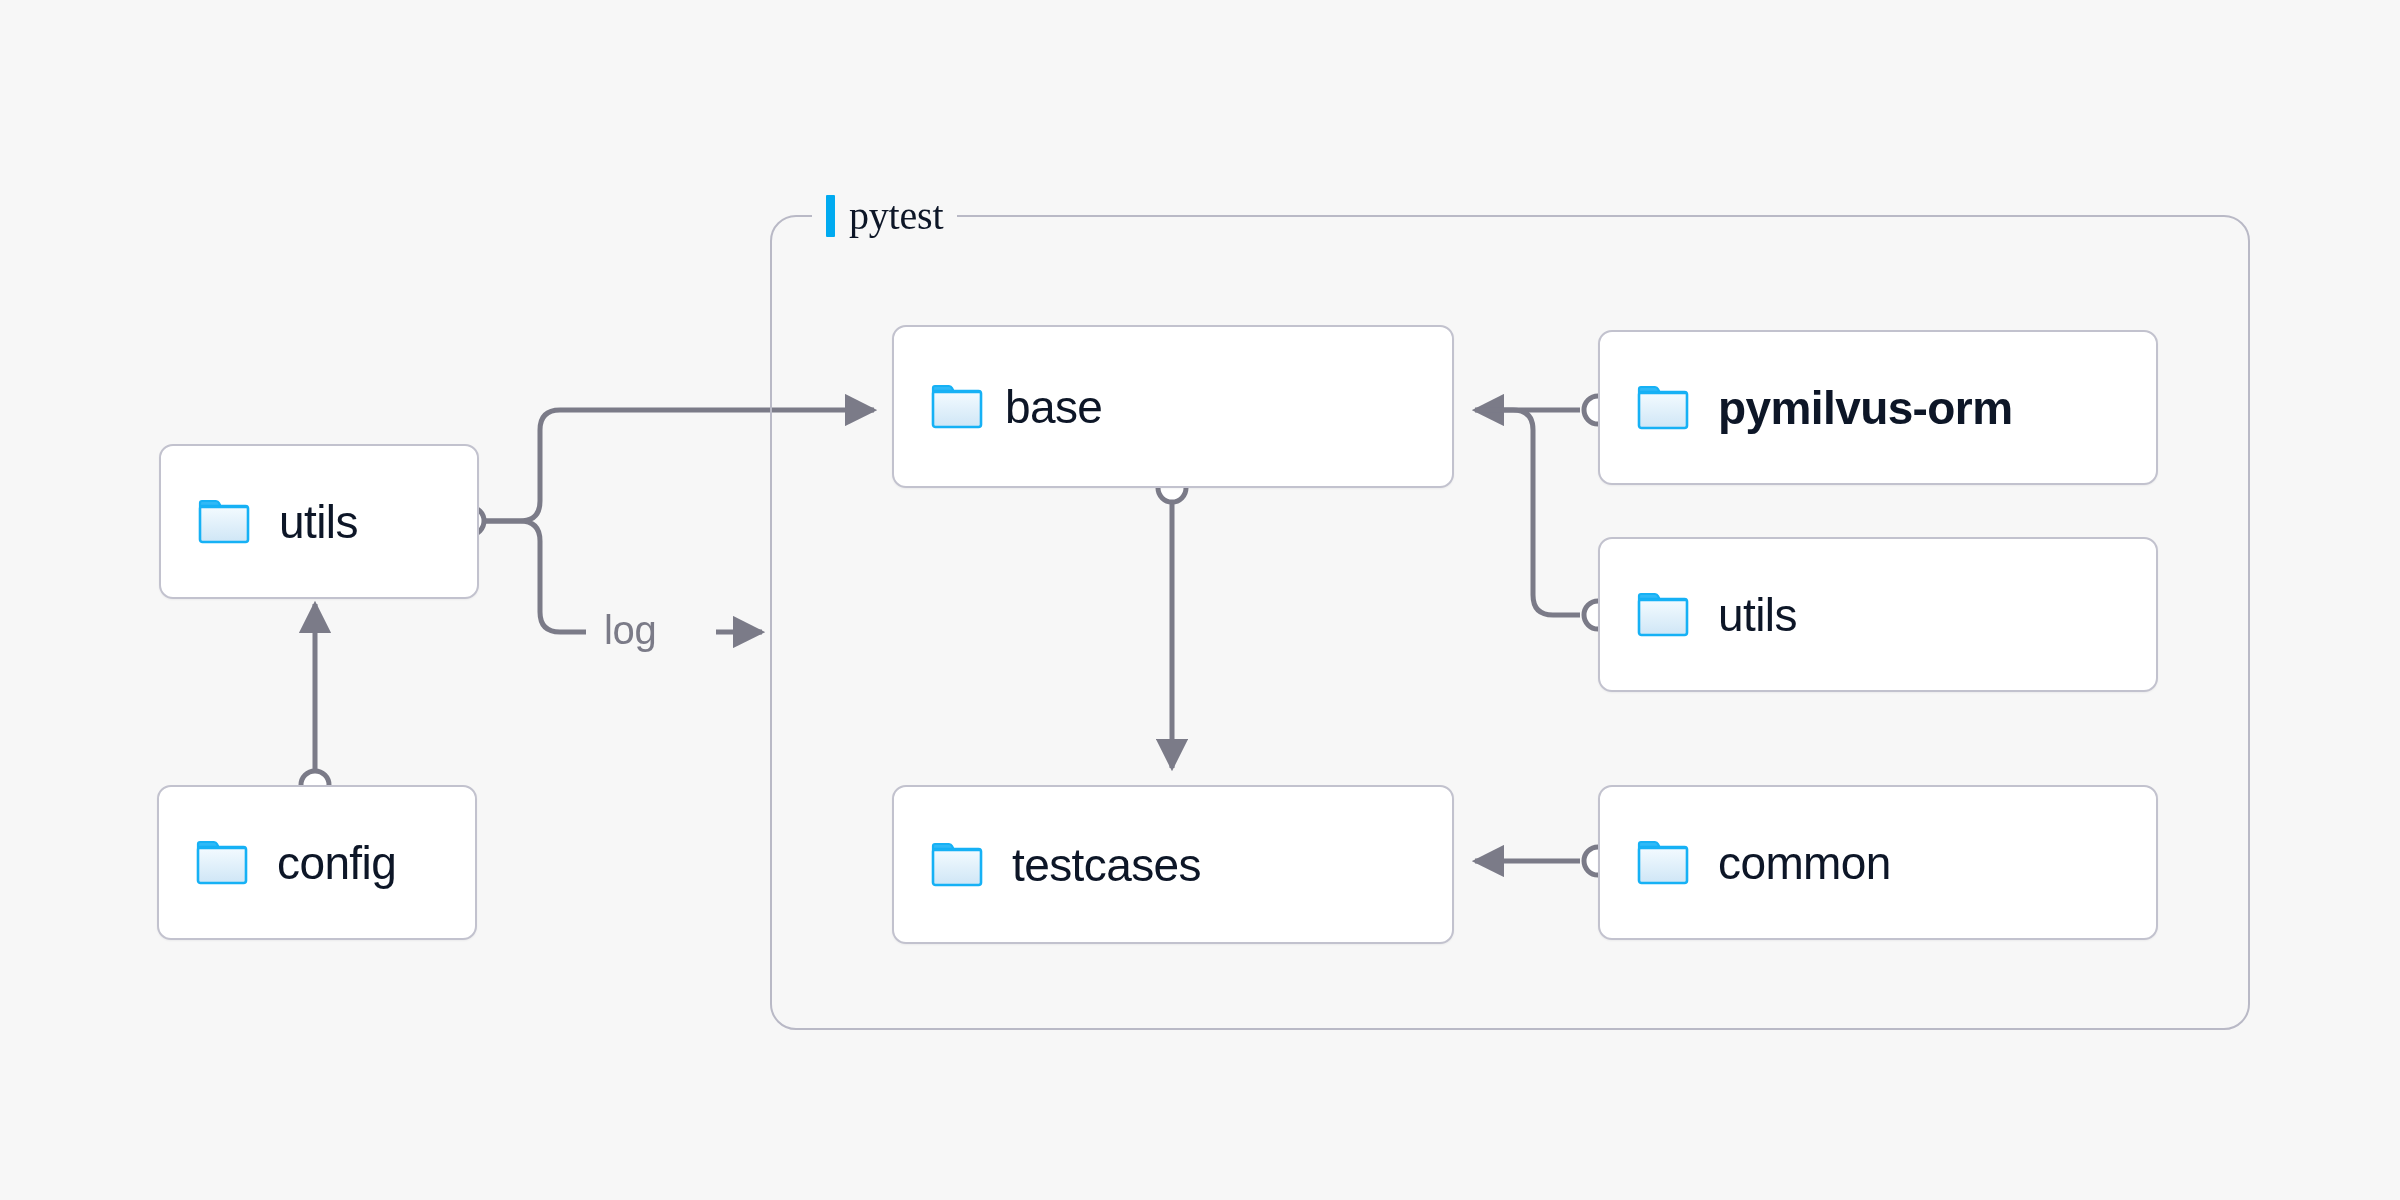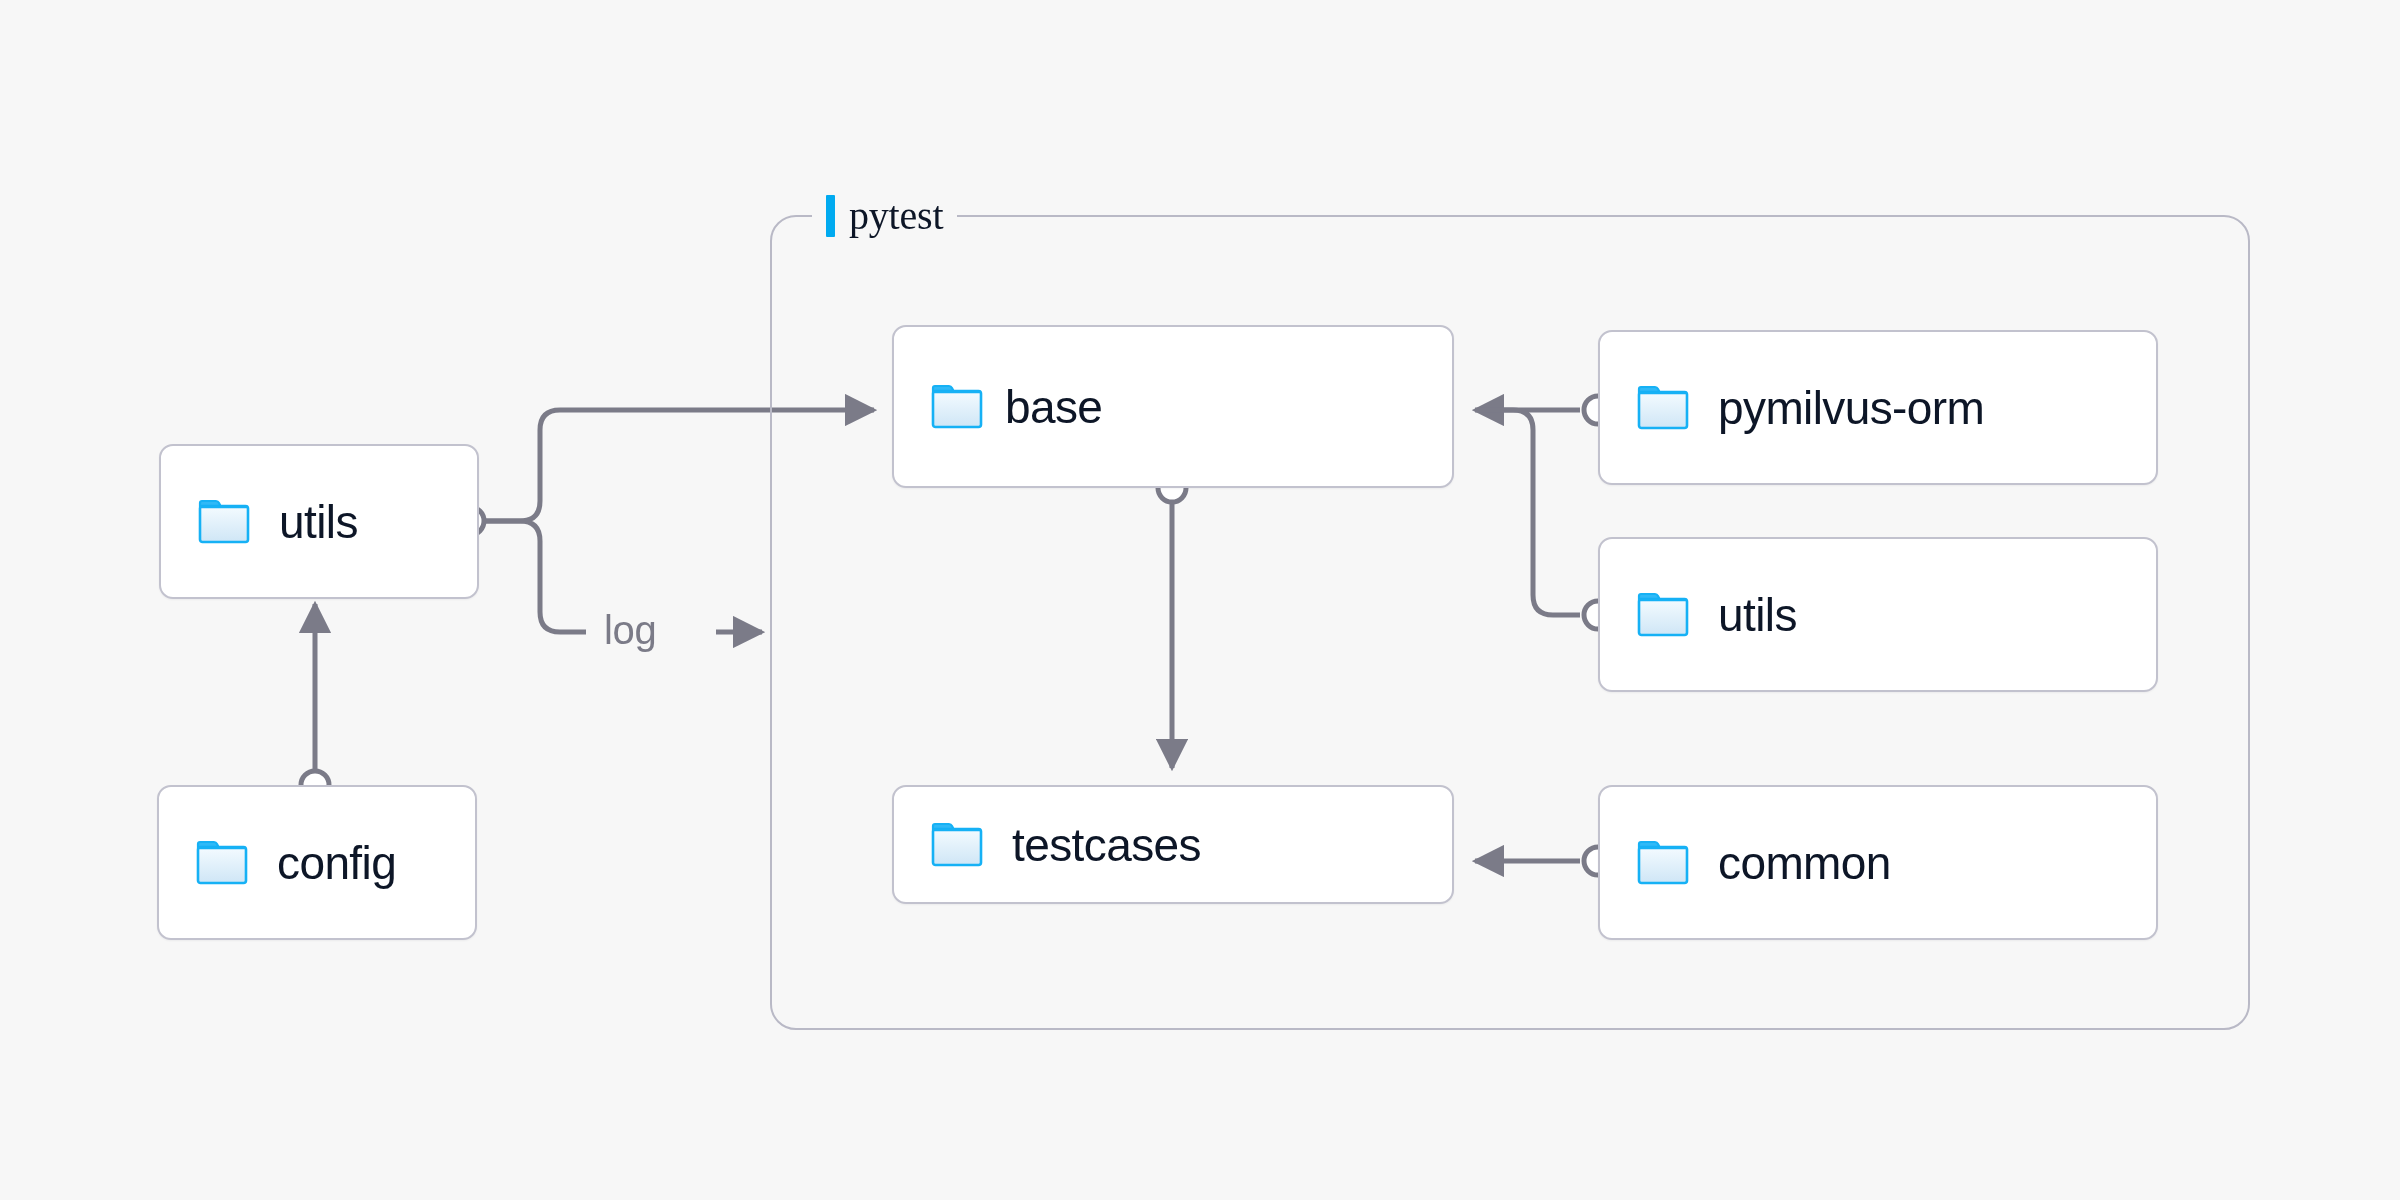--- a/index.html
+++ b/index.html
@@ -159,30 +159,30 @@
 
   <div class="node" style="left:892px; top:325px; width:562px; height:163px;gap:21px;">
     <svg class="folder-icon" viewBox="0 0 54 46">
       <path d="M3 8 L3 4 Q3 2 5 2 L19 2 Q21 2 22 4 L24 8 Z" fill="#2fb9f7" stroke="#16b1f5" stroke-width="2.2" stroke-linejoin="round"></path>
       <rect x="3" y="7" width="48" height="36" rx="2.5" fill="url(#folderGrad)" stroke="#16b1f5" stroke-width="2.6"></rect>
       <path d="M3 8 L51 8" stroke="#16b1f5" stroke-width="2.4"></path>
     </svg>
     <span class="node-label">base</span>
   </div>
 
-  <div class="node" style="left:892px; top:785px; width:562px; height:119px;">
+  <div class="node" style="left:892px; top:785px; width:562px; height:159px;">
     <svg class="folder-icon" viewBox="0 0 54 46">
       <path d="M3 8 L3 4 Q3 2 5 2 L19 2 Q21 2 22 4 L24 8 Z" fill="#2fb9f7" stroke="#16b1f5" stroke-width="2.2" stroke-linejoin="round"></path>
       <rect x="3" y="7" width="48" height="36" rx="2.5" fill="url(#folderGrad)" stroke="#16b1f5" stroke-width="2.6"></rect>
       <path d="M3 8 L51 8" stroke="#16b1f5" stroke-width="2.4"></path>
     </svg>
     <span class="node-label">testcases</span>
   </div>
 
-  <div class="node" style="left:1598px; top:330px; width:560px; height:155px;">
+  <div class="node" style="left:1598px; top:330px; width:560px; height:155px;font-weight:bold;">
     <svg class="folder-icon" viewBox="0 0 54 46">
       <path d="M3 8 L3 4 Q3 2 5 2 L19 2 Q21 2 22 4 L24 8 Z" fill="#2fb9f7" stroke="#16b1f5" stroke-width="2.2" stroke-linejoin="round"></path>
       <rect x="3" y="7" width="48" height="36" rx="2.5" fill="url(#folderGrad)" stroke="#16b1f5" stroke-width="2.6"></rect>
       <path d="M3 8 L51 8" stroke="#16b1f5" stroke-width="2.4"></path>
     </svg>
     <span class="node-label">pymilvus-orm</span>
   </div>
 
   <div class="node" style="left:1598px; top:537px; width:560px; height:155px;">
     <svg class="folder-icon" viewBox="0 0 54 46">

